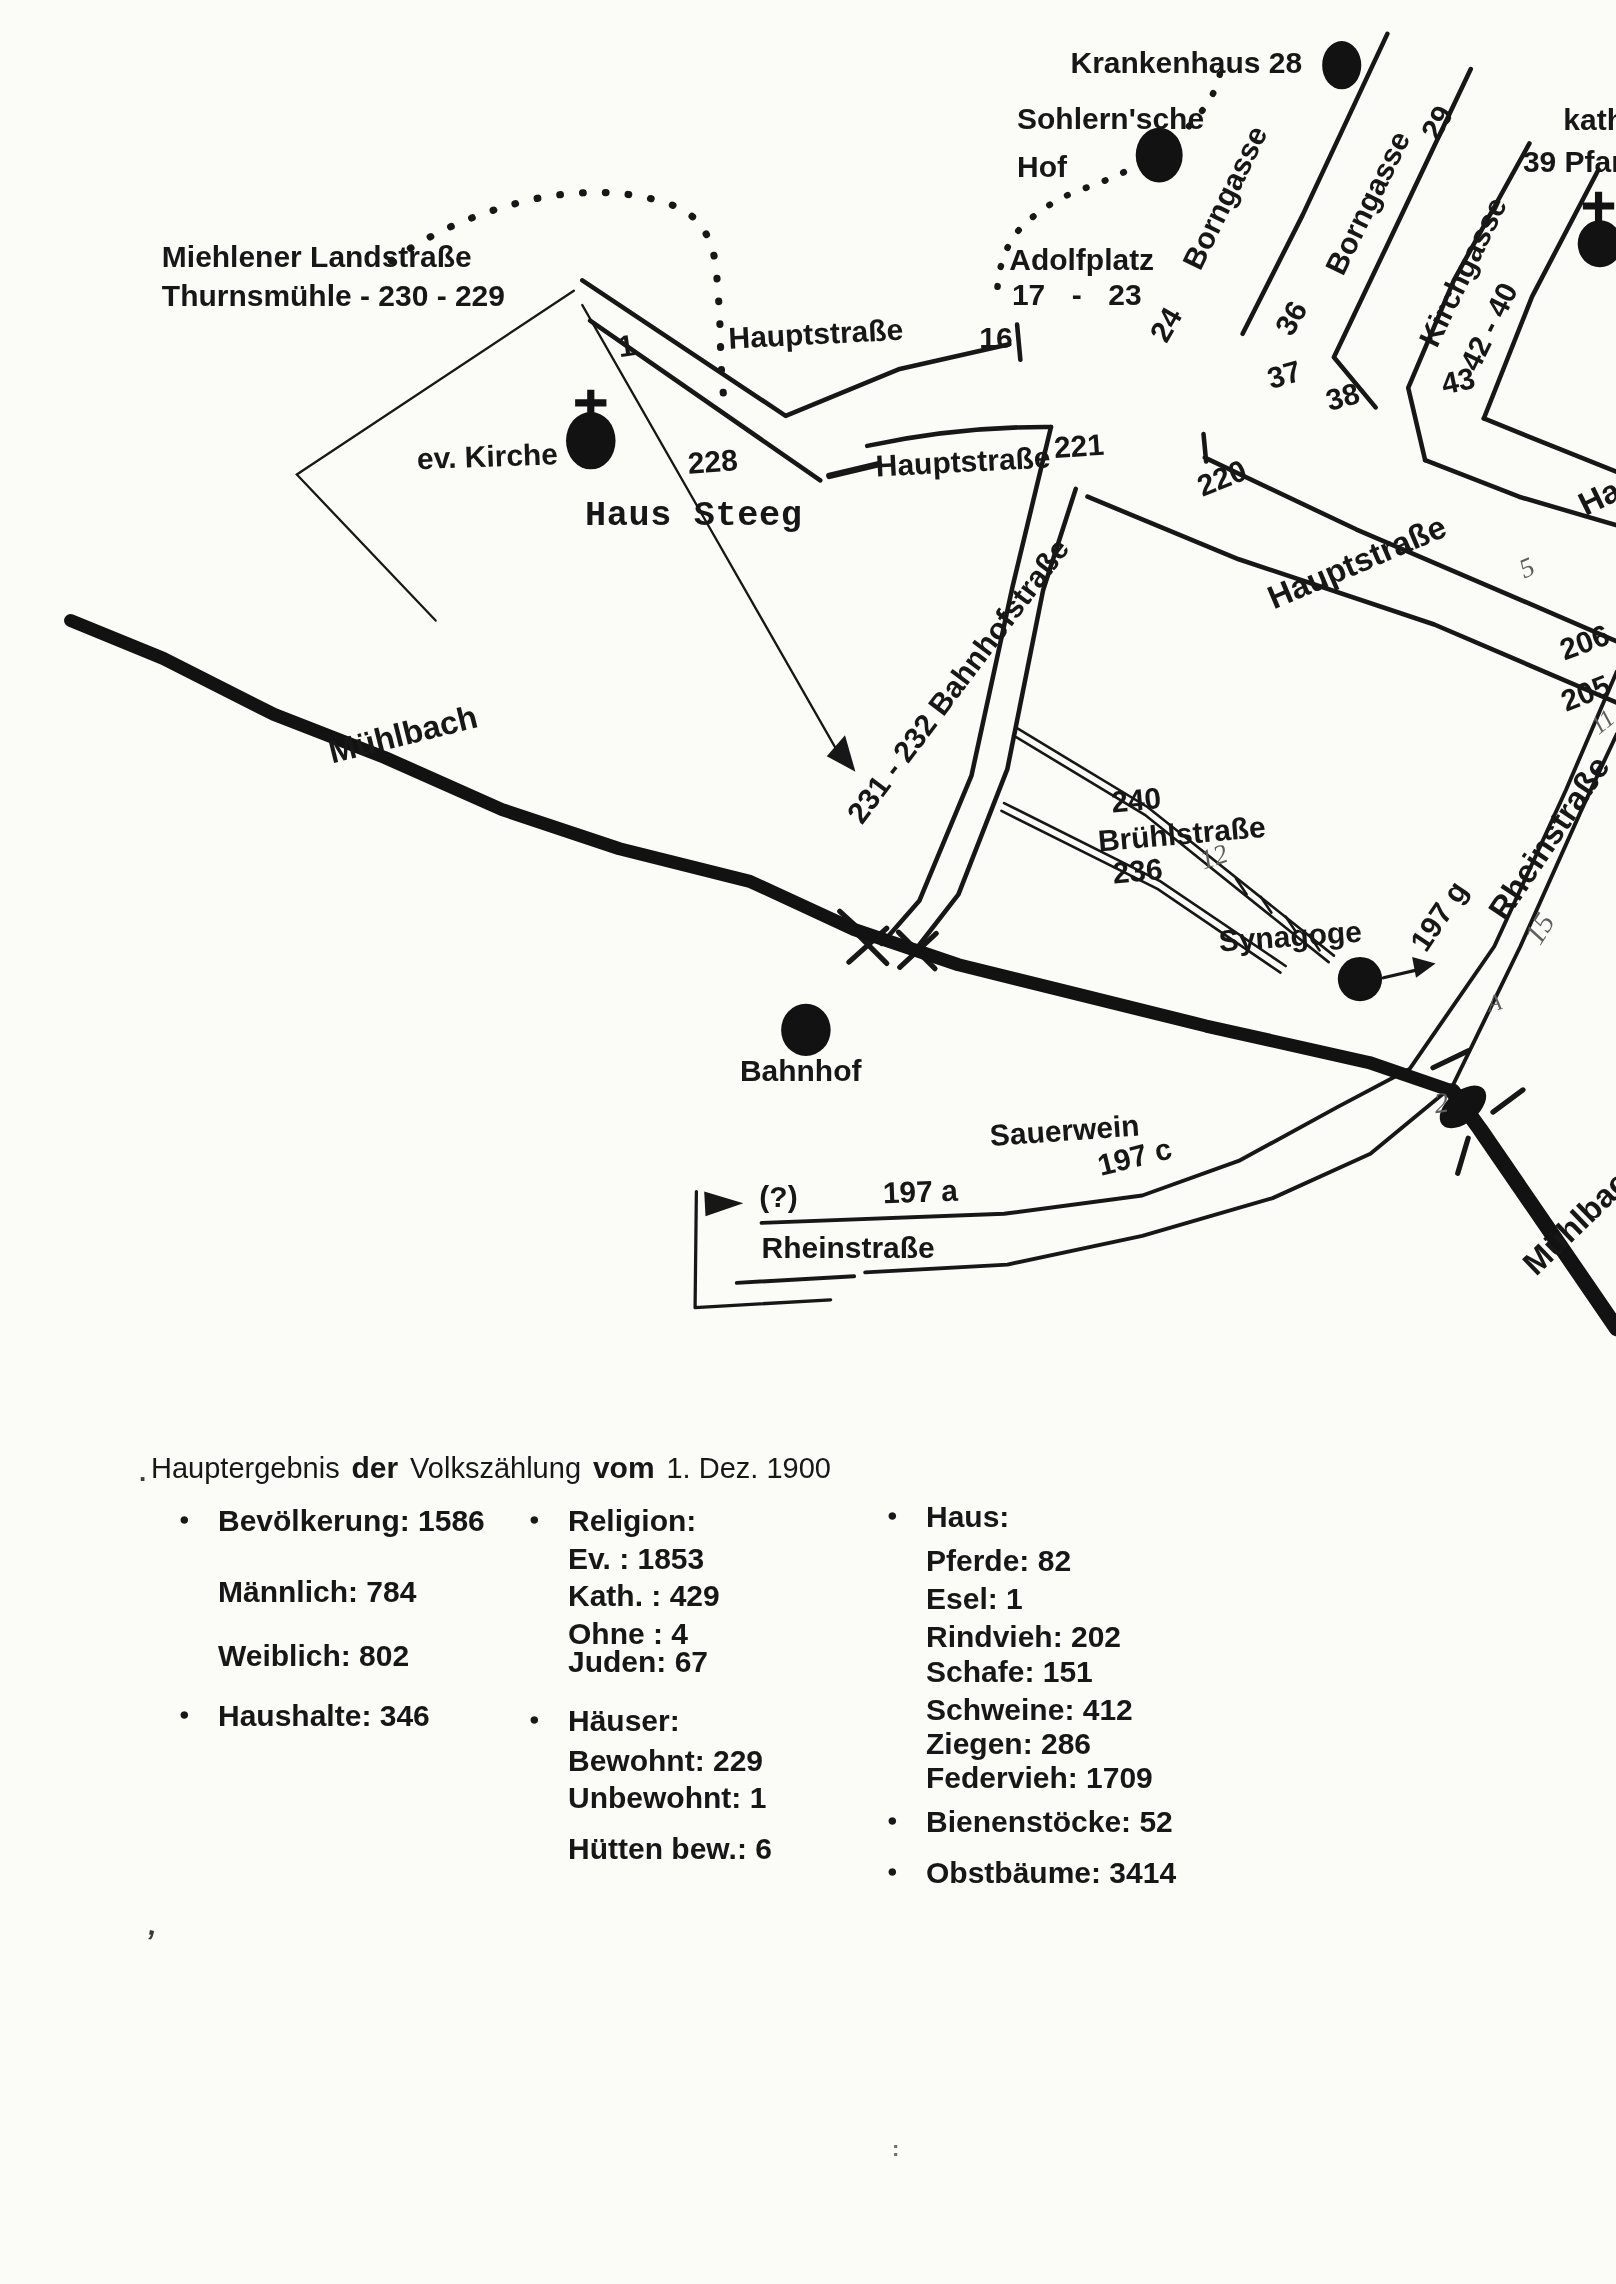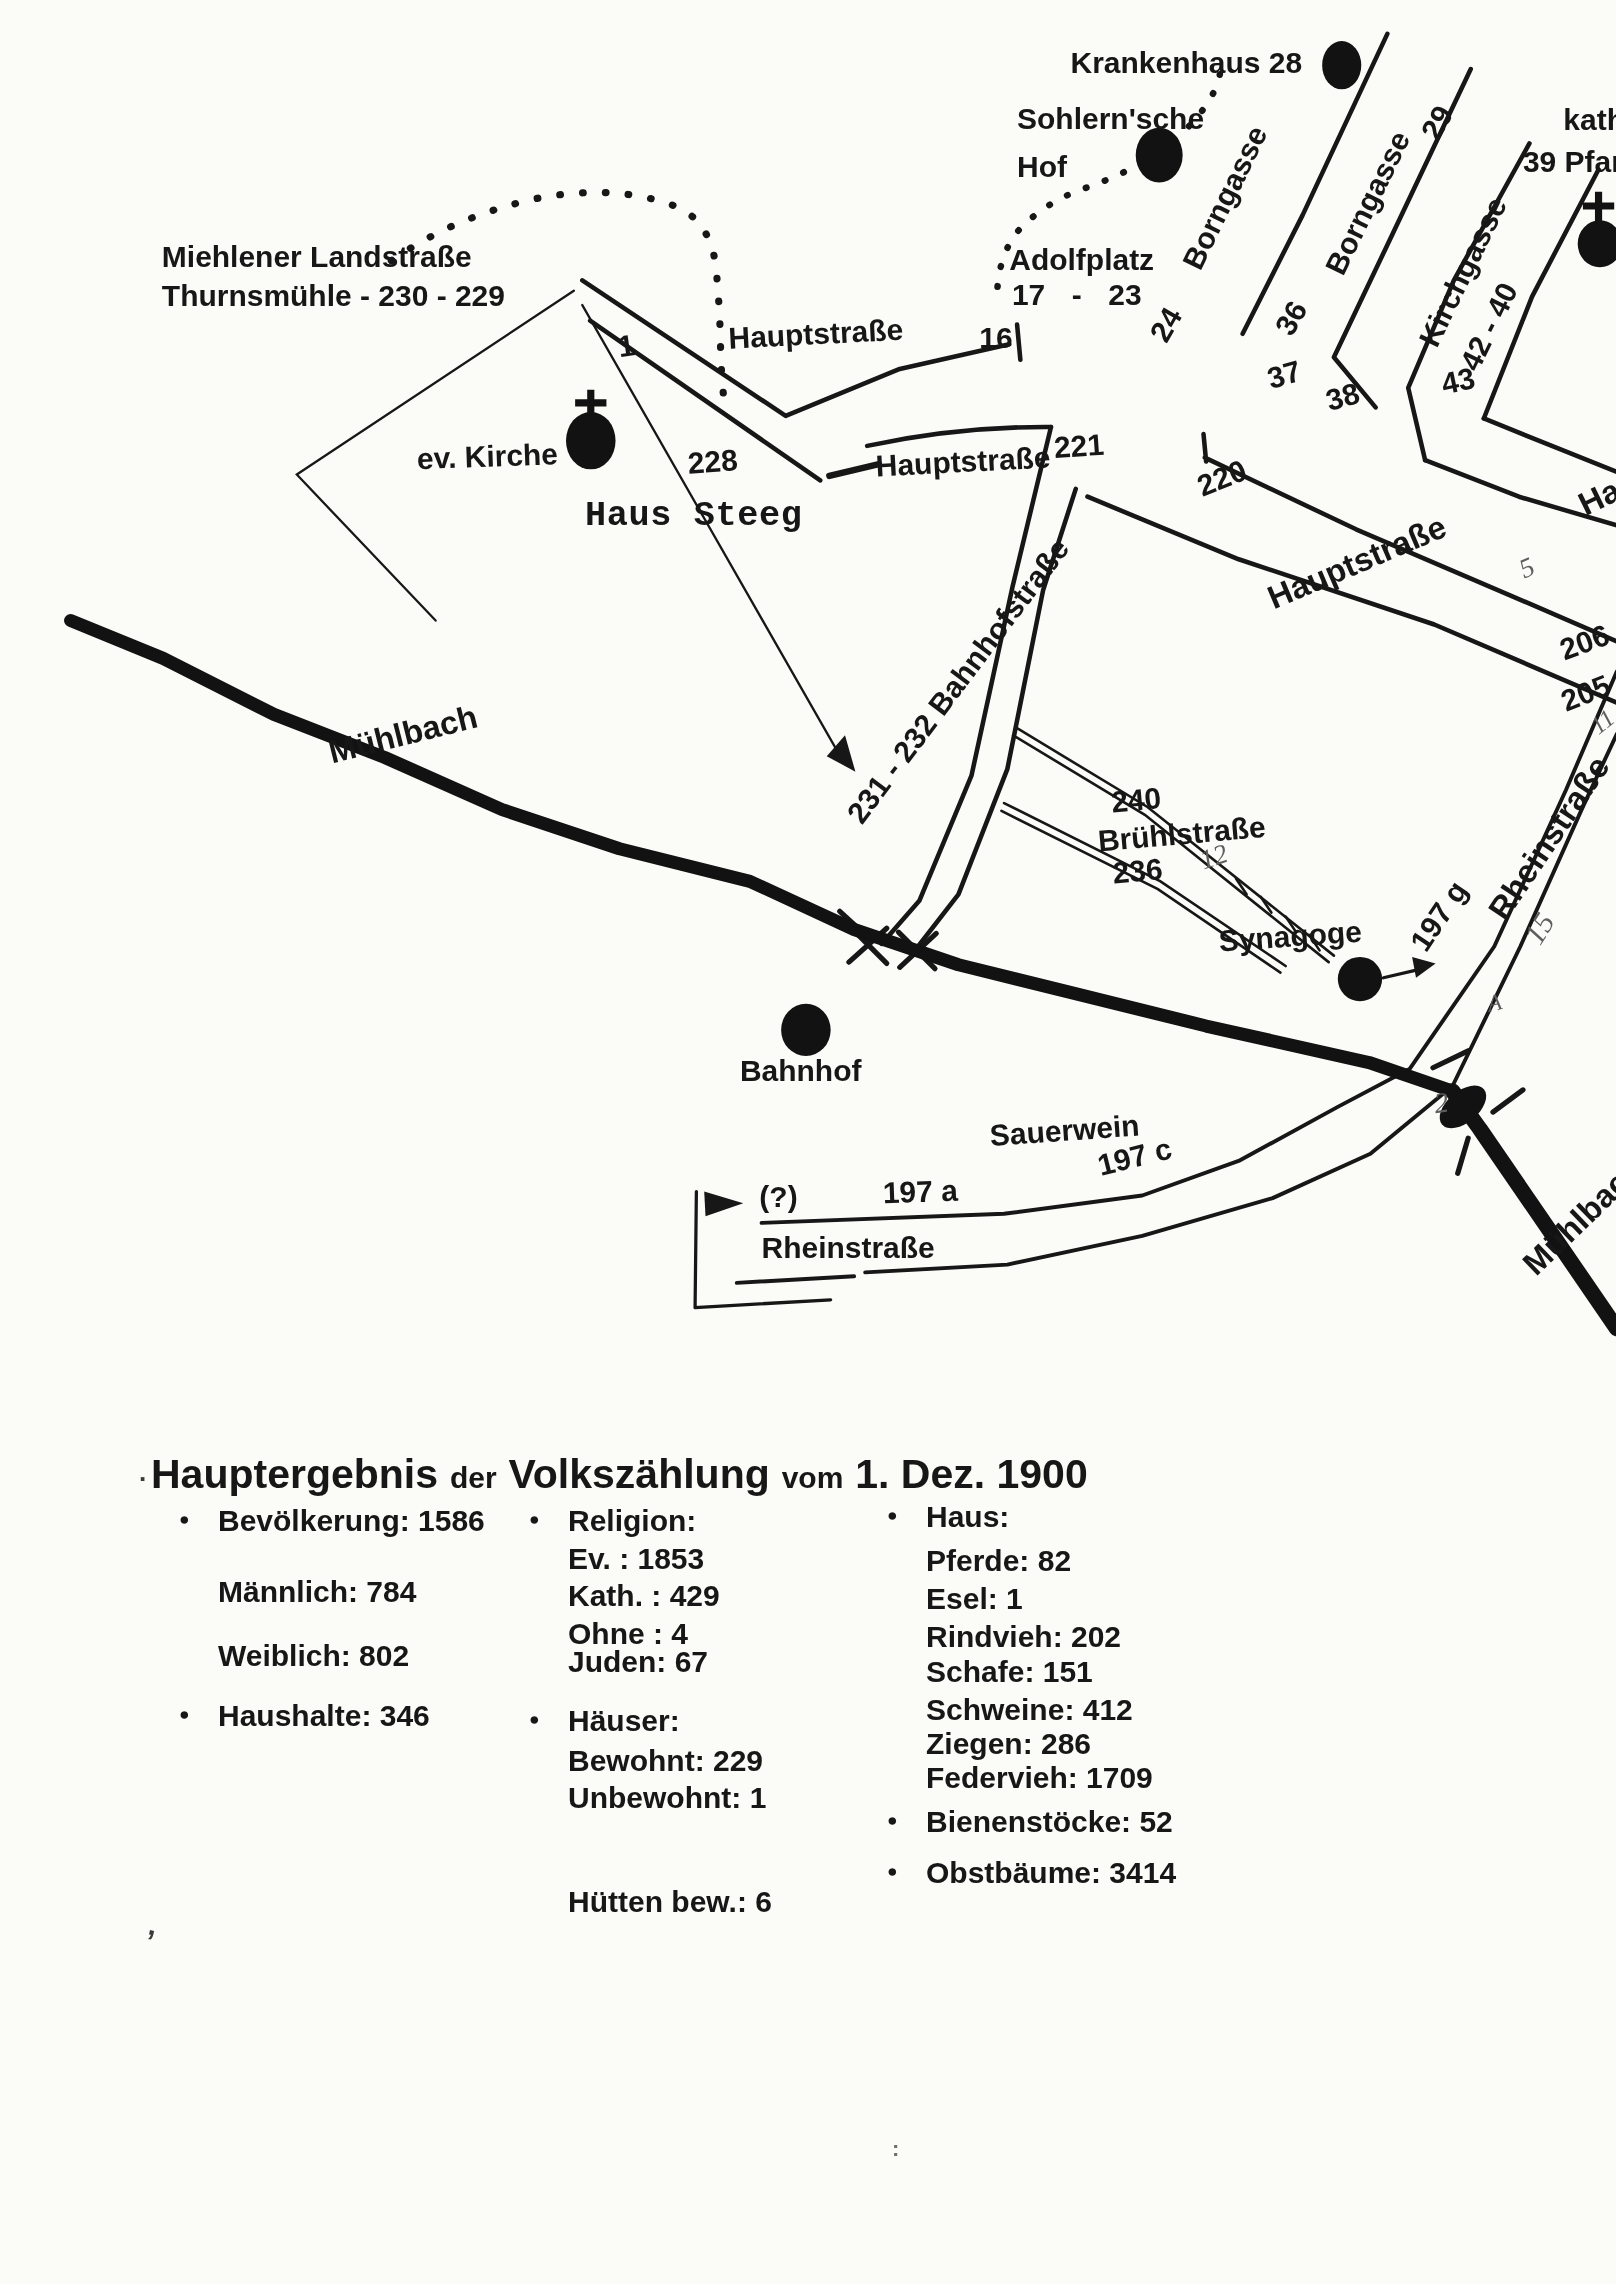--- a/index.html
+++ b/index.html
@@ -13,21 +13,21 @@
   .mono{font-family:"Liberation Mono",monospace;font-weight:700;font-size:54px;letter-spacing:1px}
   .hand{font-family:"Liberation Serif",serif;font-style:italic;font-weight:400;fill:#5e5e5e}
   .h36{font-size:36px}.h38{font-size:38px}.h42{font-size:42px}.h44{font-size:44px}.h46{font-size:46px}
   .wsp{word-spacing:28px}
   .road{fill:none;stroke:#171717;stroke-width:7;stroke-linecap:round;stroke-linejoin:round}
   .thin{fill:none;stroke:#171717;stroke-width:3.5;stroke-linecap:round}
   .dbl{fill:none;stroke:#171717;stroke-width:4;stroke-linecap:round}
   .stream{fill:none;stroke:#121212;stroke-linecap:round;stroke-linejoin:round}
   .dots{fill:none;stroke:#171717;stroke-width:11;stroke-linecap:round;stroke-dasharray:1 34}
   .census-title{position:absolute;left:151px;top:1451px;white-space:nowrap}
-  .census-title .big{font-size:41px;font-weight:700}
+  .census-title .big{font-size:29px;font-weight:400}
   .census-title .small{font-size:30px;font-weight:700;margin:0 9px}
   .census-line{position:absolute;font-size:30px;font-weight:700;white-space:nowrap;line-height:1}
   .bu{position:absolute;left:-39px;top:5.2px;font-size:17.6px}
   .stray{position:absolute;font-weight:700;color:#3a3a3a;line-height:1}
 </style>
 </head>
 <body>
 
 <svg width="1617" height="1408" viewBox="0 0 2480 2160">
 
@@ -164,21 +164,21 @@
   <div class="census-line" style="left:218px;top:1701px"><span class="bu">●</span><span>Haushalte: 346</span></div>
 
   <div class="census-line" style="left:568px;top:1506px"><span class="bu">●</span><span>Religion:</span></div>
   <div class="census-line" style="left:568px;top:1544px"><span>Ev. : 1853</span></div>
   <div class="census-line" style="left:568px;top:1581px"><span>Kath. : 429</span></div>
   <div class="census-line" style="left:568px;top:1619px"><span>Ohne : 4</span></div>
   <div class="census-line" style="left:568px;top:1647px"><span>Juden: 67</span></div>
   <div class="census-line" style="left:568px;top:1706px"><span class="bu">●</span><span>Häuser:</span></div>
   <div class="census-line" style="left:568px;top:1746px"><span>Bewohnt: 229</span></div>
   <div class="census-line" style="left:568px;top:1783px"><span>Unbewohnt: 1</span></div>
-  <div class="census-line" style="left:568px;top:1887px"><span>Hütten bew.: 6</span></div>
+  <div class="census-line" style="left:568px;top:1834px"><span>Hütten bew.: 6</span></div>
 
   <div class="census-line" style="left:926px;top:1502px"><span class="bu">●</span><span>Haus:</span></div>
   <div class="census-line" style="left:926px;top:1546px"><span>Pferde: 82</span></div>
   <div class="census-line" style="left:926px;top:1584px"><span>Esel: 1</span></div>
   <div class="census-line" style="left:926px;top:1622px"><span>Rindvieh: 202</span></div>
   <div class="census-line" style="left:926px;top:1657px"><span>Schafe: 151</span></div>
   <div class="census-line" style="left:926px;top:1695px"><span>Schweine: 412</span></div>
   <div class="census-line" style="left:926px;top:1729px"><span>Ziegen: 286</span></div>
   <div class="census-line" style="left:926px;top:1763px"><span>Federvieh: 1709</span></div>
   <div class="census-line" style="left:926px;top:1807px"><span class="bu">●</span><span>Bienenstöcke: 52</span></div>

